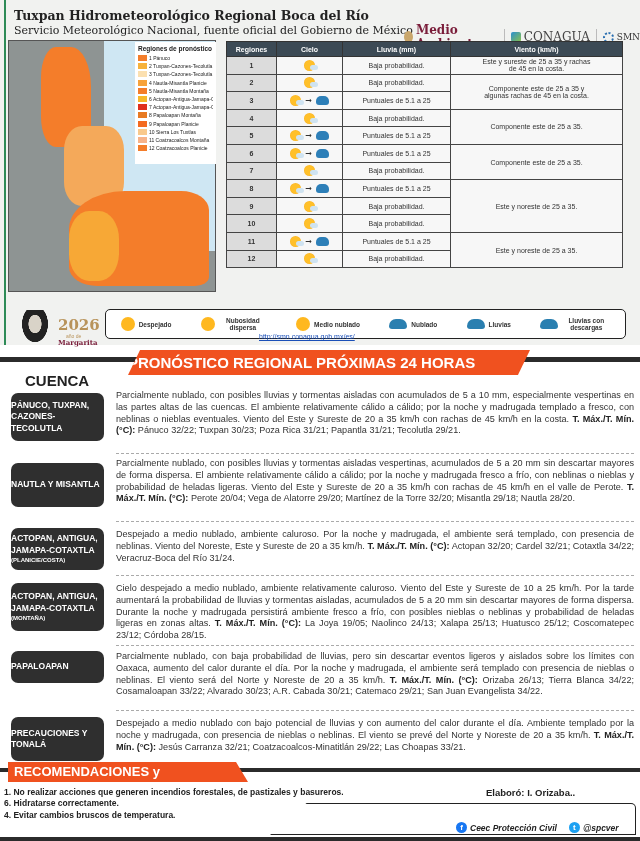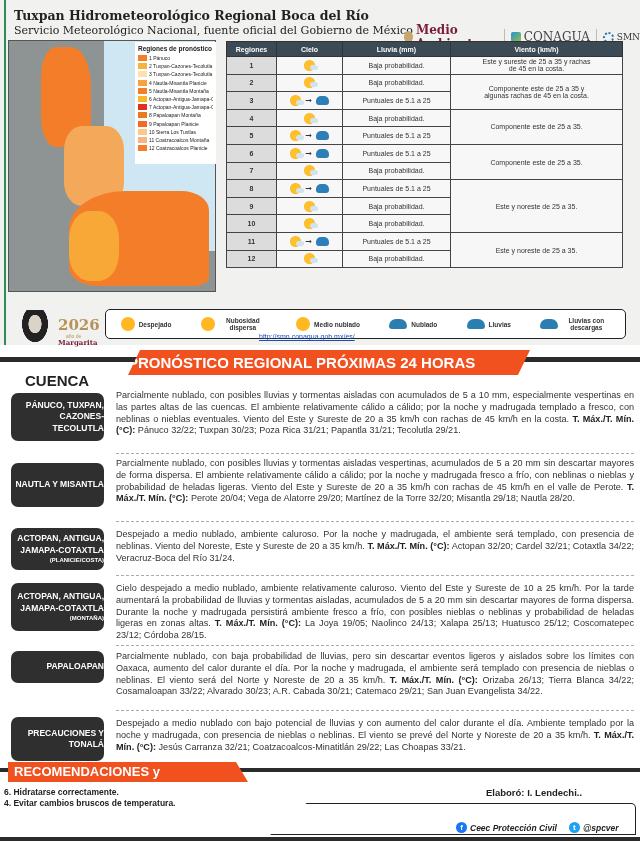--- a/index.html
+++ b/index.html
@@ -42,21 +42,21 @@
 .lg-icon{width:14px;height:14px;border-radius:50%;background:#ffb81f;flex:none}
 .lg-icon.cloud{border-radius:7px 7px 3px 3px;background:#2a7fb0;width:18px;height:10px}
 .portrait{position:absolute;left:20px;top:310px;width:30px;height:35px;background:radial-gradient(ellipse at 50% 40%,#d9d3c8 30%,#222 32%,#222 60%,transparent 62%)}
 .year{position:absolute;left:58px;top:316px;font-family:"DejaVu Serif",serif;font-size:15px;color:#b8935a;font-weight:bold}
 .year-sub{position:absolute;left:66px;top:333px;font-size:5px;color:#b8935a}
 .year-name{position:absolute;left:58px;top:338px;font-family:"DejaVu Serif",serif;font-size:7px;color:#7a1d3a;font-weight:bold}
 .url{position:absolute;left:259px;top:333px;font-size:7px;color:#1a4fb8;text-decoration:underline}
 .dark-line{position:absolute;left:0;top:357px;width:640px;height:5px;background:#2b2b2b}
 .banner{position:absolute;left:128px;top:350px;width:402px;height:25px;background:#f0511f;color:#fff;font-weight:bold;font-size:15px;text-align:left;line-height:25px;clip-path:polygon(3% 0,100% 0,97% 100%,0 100%)}
 .cuenca{position:absolute;left:25px;top:372px;font-weight:bold;font-size:15px;color:#222}
-.basin{position:absolute;left:11px;width:93px;background:#2f2f2f;color:#fff;border-radius:7px;font-weight:bold;font-size:8.5px;text-align:right;display:flex;flex-direction:column;justify-content:center;line-height:1.35}
+.basin{position:absolute;left:11px;width:93px;background:#2f2f2f;color:#fff;border-radius:7px;font-weight:bold;font-size:8.5px;text-align:left;display:flex;flex-direction:column;justify-content:center;line-height:1.35}
 .basin small{font-size:6px;font-weight:bold}
 .desc{position:absolute;left:116px;width:518px;font-size:9.1px;line-height:1.3;text-align:justify;color:#333}
 .desc b{color:#222}
 .dots{position:absolute;left:116px;width:518px;border-top:1px dashed #aaa}
 .rec-line{position:absolute;left:0;top:768px;width:640px;height:4px;background:#2b2b2b}
 .rec-banner{position:absolute;left:8px;top:762px;width:240px;height:20px;background:#f0511f;color:#fff;font-weight:bold;font-size:13px;line-height:20px;padding-left:6px;clip-path:polygon(0 0,95% 0,100% 100%,0 100%)}
 .recs{position:absolute;left:4px;top:787px;font-size:8.5px;font-weight:bold;color:#222;line-height:1.35}
 .elab{position:absolute;left:486px;top:787px;font-size:9.5px;font-weight:bold;color:#222}
 .social{position:absolute;left:270px;top:803px;width:366px;height:32px;border:1.5px solid #222;border-left:none;border-radius:0 5px 0 0;clip-path:polygon(10% 0,100% 0,100% 100%,0 100%)}
 .social-inner{position:absolute;left:456px;top:822px;display:flex;gap:12px;font-size:8.5px;font-weight:bold;font-style:italic;color:#222;align-items:center}
@@ -296,24 +296,25 @@
     <div class="dots" style="top: 710px;"></div>
     <div class="basin" style="top: 717px; height: 44px;">
       <span>PRECAUCIONES Y TONALÁ</span>
     </div>
     <div class="desc" style="top: 718px;"><span>Despejado a medio nublado con bajo potencial de lluvias y con aumento del calor durante el día. Ambiente templado por la noche y madrugada, con presencia de nieblas o neblinas. El viento se prevé del Norte y Noreste de 20 a 35 km/h.</span> <b>T. Máx./T. Mín. (°C):</b> <span>Jesús Carranza 32/21; Coatzacoalcos-Minatitlán 29/22; Las Choapas 33/21.</span></div>
   </div>
 
 <div class="rec-line"></div>
 <div class="rec-banner">RECOMENDACIONES y PRECAUCIONES</div>
 <div class="recs">
+  <div>1.  No realizar acciones que generen incendios forestales, de pastizales y basureros.</div>
   <div>6.  Hidratarse correctamente.</div>
   <div>4.  Evitar cambios bruscos de temperatura.</div>
 </div>
-<div class="elab">Elaboró: I. Lendechi..</div>
+<div class="elab">Elaboró: I. Orizaba..</div>
 <div class="social"></div>
 <div class="social-inner">
   <span class="soc">
       <i>f</i>
       <span>Ceec Protección Civil</span>
     </span>
   <span class="soc">
       <i class="tw">t</i>
       <span>@spcver</span>
     </span>

